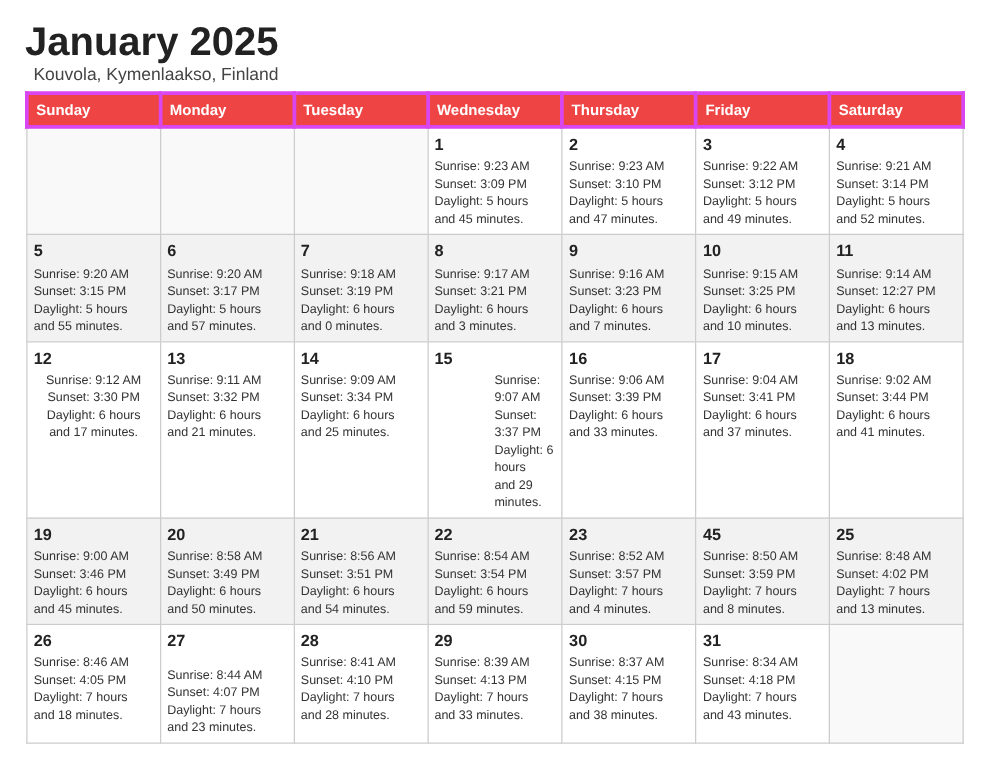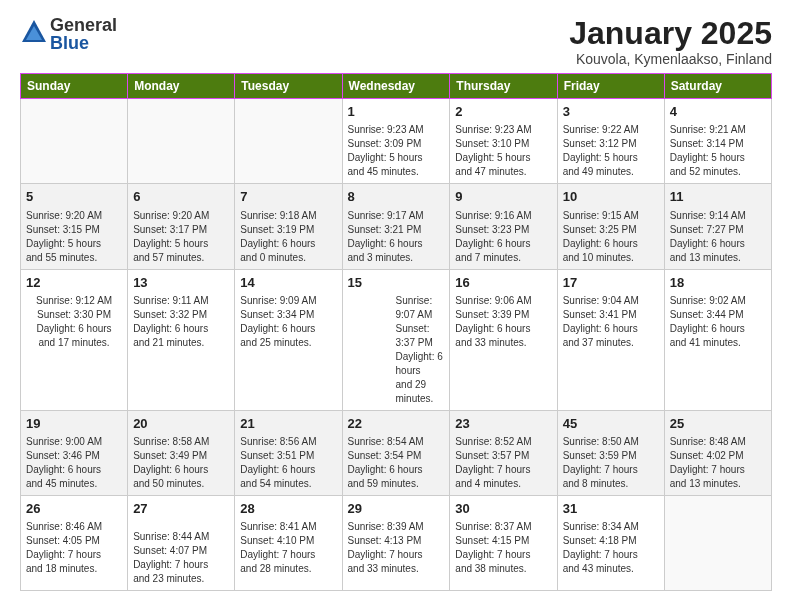--- a/index.html
+++ b/index.html
@@ -60,27 +60,27 @@
     .location {
       font-size: 14px;
       color: #444;
     }
     .calendar {
       width: 100%;
       border-collapse: collapse;
       border: 1px solid #ccc;
     }
     .calendar th {
-      background: #4d7c0f;
+      background: #ef4444;
       color: #fff;
       font-size: 12px;
       font-weight: bold;
       padding: 5px 6px;
       text-align: left;
-      border: 1px solid #d946ef;
+      border: 3px solid #d946ef;
     }
     .calendar td {
       width: 108px;
       vertical-align: top;
       border: 1px solid #ccc;
       padding: 4px 5px;
       font-size: 10px;
       color: #333;
       background: #fff;
       min-height: 80px;
@@ -103,30 +103,20 @@
     }
     .row-shaded td {
       background: #f2f2f2;
     }
   </style>
 </head>
 <body>
 
 <div class="page">
   <div class="header">
-    <div class="logo">
-      <svg class="logo-icon" viewBox="0 0 28 28" xmlns="http://www.w3.org/2000/svg">
-        <polygon points="14,2 26,24 2,24" fill="#1a56a0"></polygon>
-        <polygon points="14,8 22,22 6,22" fill="#4a90d9"></polygon>
-      </svg>
-      <div class="logo-text">
-        <span class="logo-general">General</span>
-        <span class="logo-blue">Blue</span>
-      </div>
-    </div>
     <div class="header-right">
       <div class="month-title">January 2025</div>
       <div class="location">Kouvola, Kymenlaakso, Finland</div>
     </div>
   </div>
 
   <table class="calendar">
     <thead>
       <tr>
       <th>Sunday</th>
@@ -211,21 +201,21 @@
           <td>
             <span class="day-number">10</span>
             <div class="day-info" style="white-space: pre-line;">Sunrise: 9:15 AM
 Sunset: 3:25 PM
 Daylight: 6 hours
 and 10 minutes.</div>
           </td>
           <td>
             <span class="day-number">11</span>
             <div class="day-info" style="white-space: pre-line;">Sunrise: 9:14 AM
-Sunset: 7:27 PM
+Sunset: 12:27 PM
 Daylight: 6 hours
 and 13 minutes.</div>
           </td>
         </tr>
         <tr>
           <td>
             <span class="day-number">12</span>
             <div class="day-info" style="white-space: pre-line; text-align: center;">Sunrise: 9:12 AM
 Sunset: 3:30 PM
 Daylight: 6 hours

